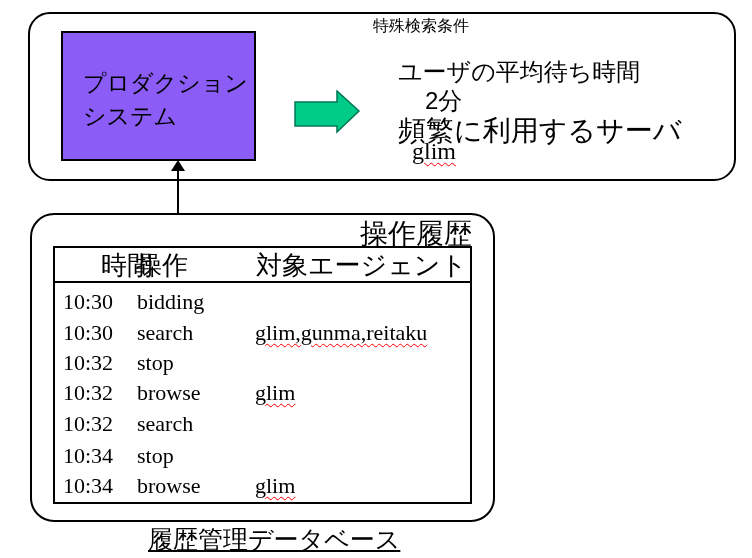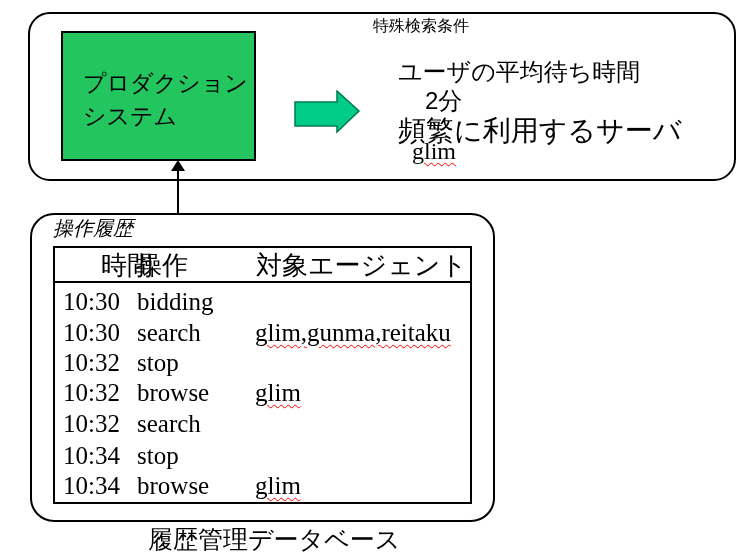--- a/index.html
+++ b/index.html
@@ -18,21 +18,21 @@
     position: absolute; background: #fff;
     border: 2px solid #000; border-radius: 22px;
     box-sizing: border-box;
   }
   #top-panel   { left: 28px; top: 12px;  width: 708px; height: 169px; }
   #bottom-panel{ left: 30px; top: 213px; width: 465px; height: 309px; border-radius: 24px; }
 
   
   #production-box {
     position: absolute; left: 61px; top: 31px; width: 195px; height: 130px;
-    border: 2px solid #000; box-sizing: border-box; background: #22c55e;
+    border: 2px solid #000; box-sizing: border-box; background: #8b5cf6;
     padding: 34px 0 0 20px; font-size: 23px; line-height: 33px;
   }
 
   
   #flow-arrow { position: absolute; left: 294px; top: 90px; }
 
   
   #cond-title { left: 373px; top: 16px;  font-size: 16px; white-space: nowrap; }
   #cond-item1 { left: 398px; top: 56px;  font-size: 24px; white-space: nowrap; }
   #cond-val1  { left: 425px; top: 85px;  font-size: 24px; white-space: nowrap; }
@@ -52,46 +52,45 @@
     background: #000;
   }
   #connector-head {
     position: absolute; left: 171px; top: 160px; width: 0; height: 0;
     border-left: 7px solid transparent; border-right: 7px solid transparent;
     border-bottom: 11px solid #000;
   }
 
   
   #history-title {
-    left: 53px; top: 215px; width: 419px; text-align: left;
-    font-size: 20px;
-    font-style: italic;
+    left: 53px; top: 215px; width: 419px; text-align: right;
+    font-size: 28px;
   }
   #table-box {
     position: absolute; left: 53px; top: 246px; width: 419px; height: 258px;
     border: 2px solid #000; box-sizing: border-box; background: #fff;
   }
   .th { position: absolute; top: 250px; font-size: 26px; line-height: 30px; white-space: nowrap; }
   #th-time   { left: 65px; margin-left: 36px;  }
   #th-op     { left: 136px; }
   #th-agents { left: 256px; }
   #header-rule {
     position: absolute; left: 53px; top: 281px; width: 419px; height: 2px;
     background: #000;
   }
   .t-row {
     position: absolute; left: 53px; width: 377px; height: 30px;
-    font-size: 25px; line-height: 30px;
+    font-size: 22px; line-height: 30px;
   }
   .t-row span { position: absolute; white-space: nowrap; }
   .c-time   { left: 10px; }
   .c-op     { left: 84px; }
   .c-agents { left: 202px; }
 
-  #db-caption { left: 148px; top: 523px; font-size: 25px; white-space: nowrap; }
+  #db-caption { left: 148px; top: 523px; font-size: 25px; white-space: nowrap; text-decoration: underline; }
 </style>
 </head>
 <body>
 
 <div id="top-panel" class="panel"></div>
 
 <div id="production-box" class="jp">
   <div>プロダクション</div>
   <div>システム</div>
 </div>

